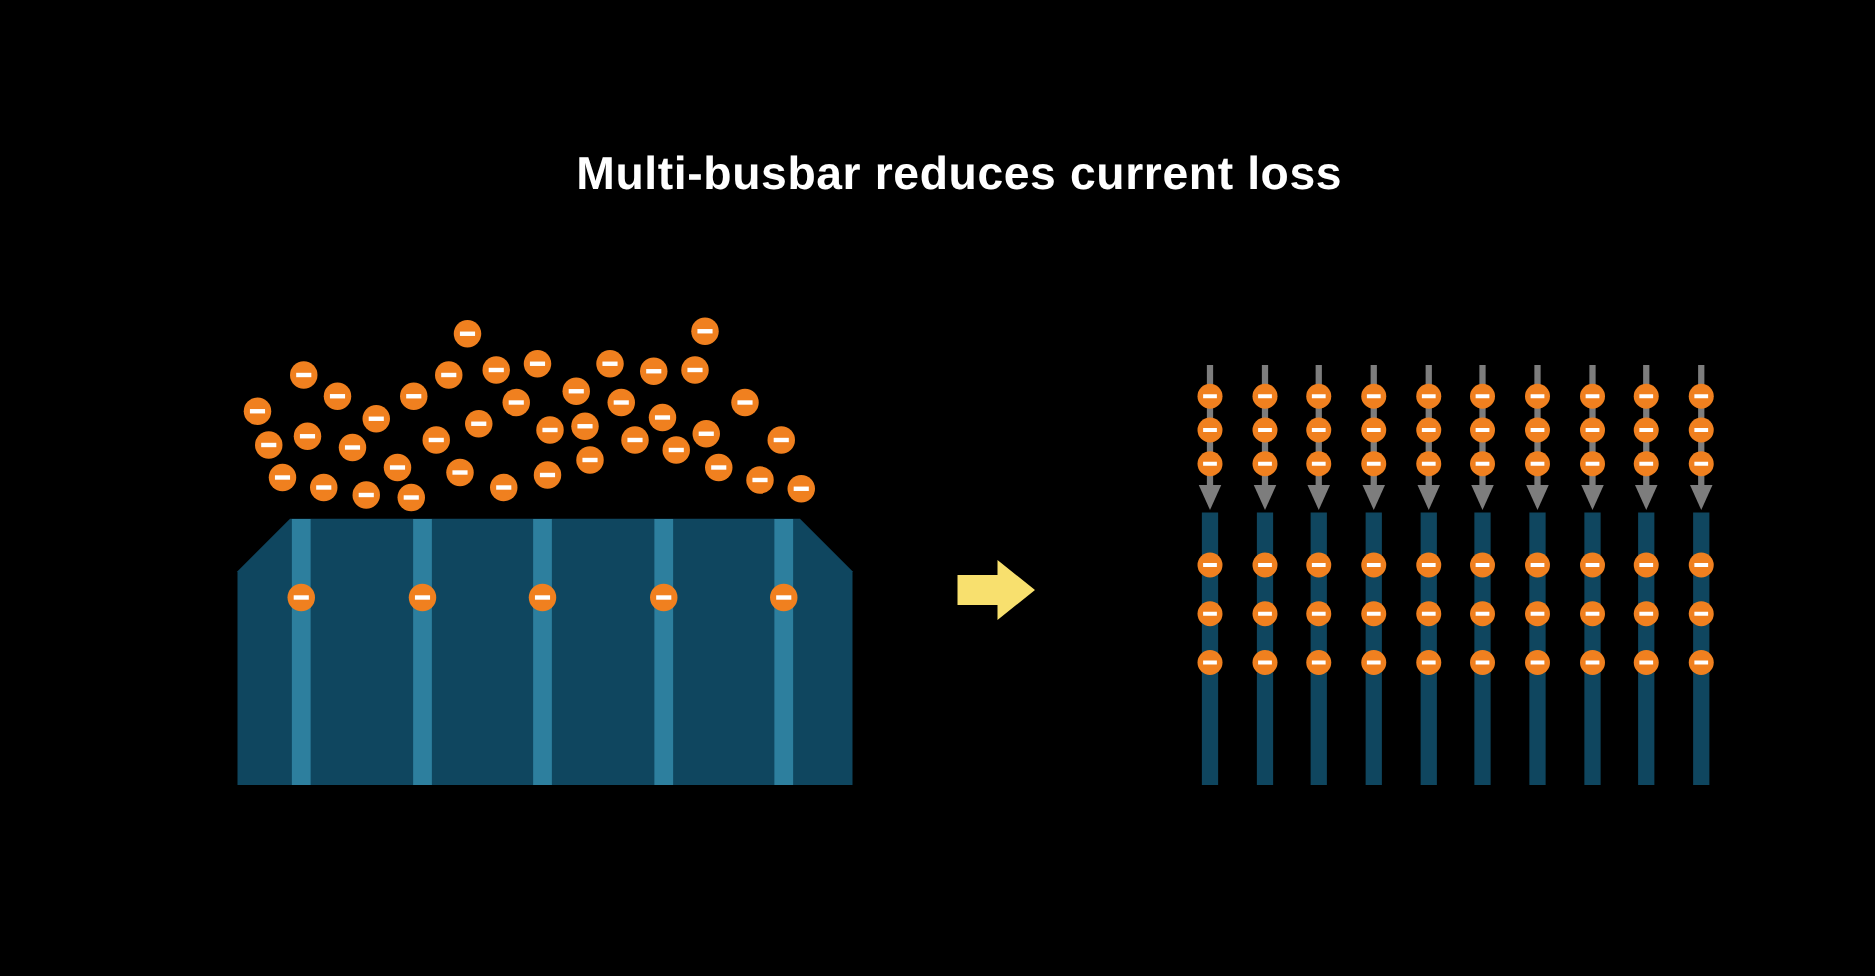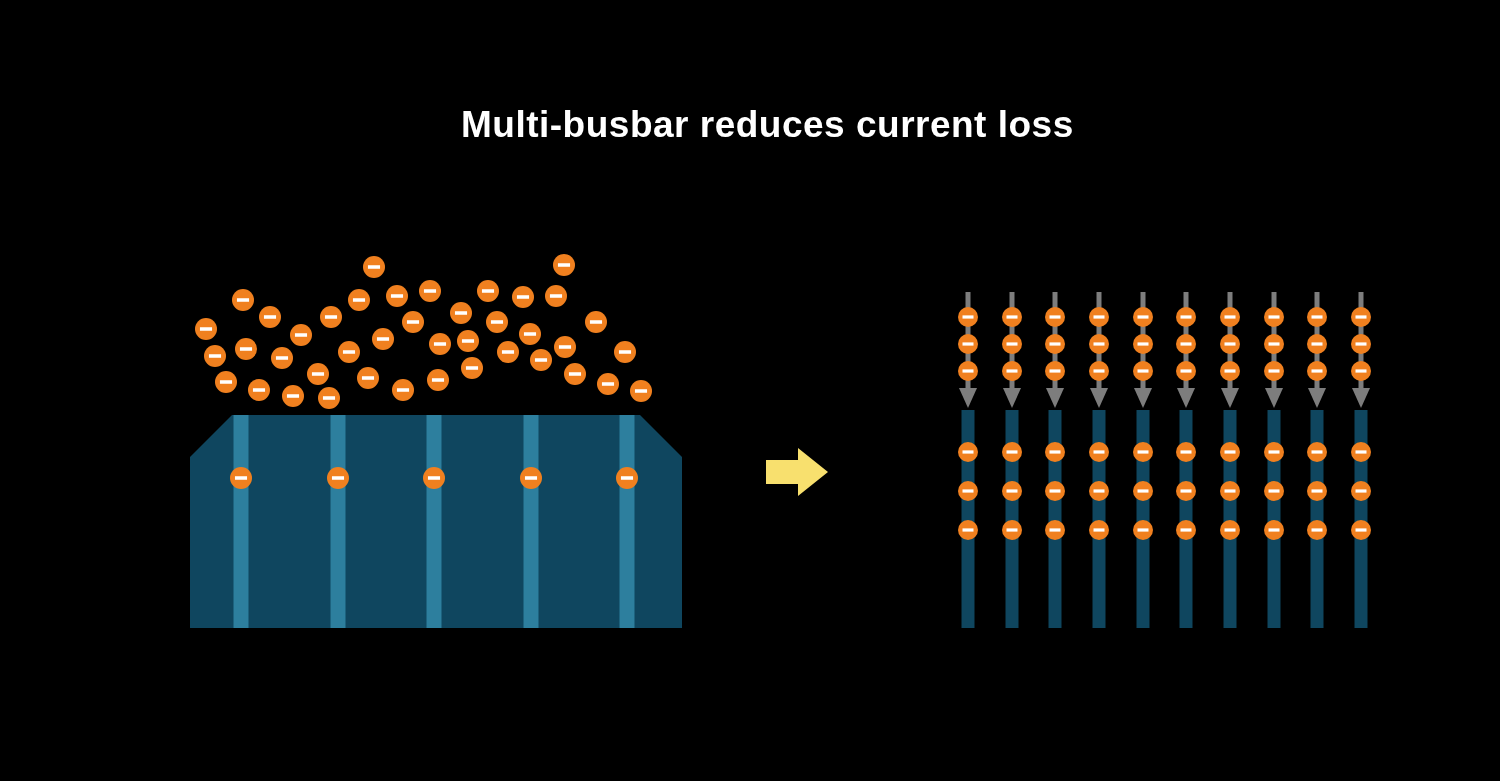--- a/index.html
+++ b/index.html
@@ -11,21 +11,21 @@
     position: relative;
     width: 1500px;
     height: 781px;
     background: #000000;
     overflow: hidden;
     font-family: "Liberation Sans", sans-serif;
   }
   .diagram-title {
     position: absolute;
     left: 461px;
-    top: 104px;
+    top: 118px;
     color: #ffffff;
     font-size: 37px;
     font-weight: 700;
     letter-spacing: 0.5px;
     white-space: nowrap;
   }
   svg { display: block; position: absolute; left: 0; top: 0; }
 </style>
 </head>
 <body>

